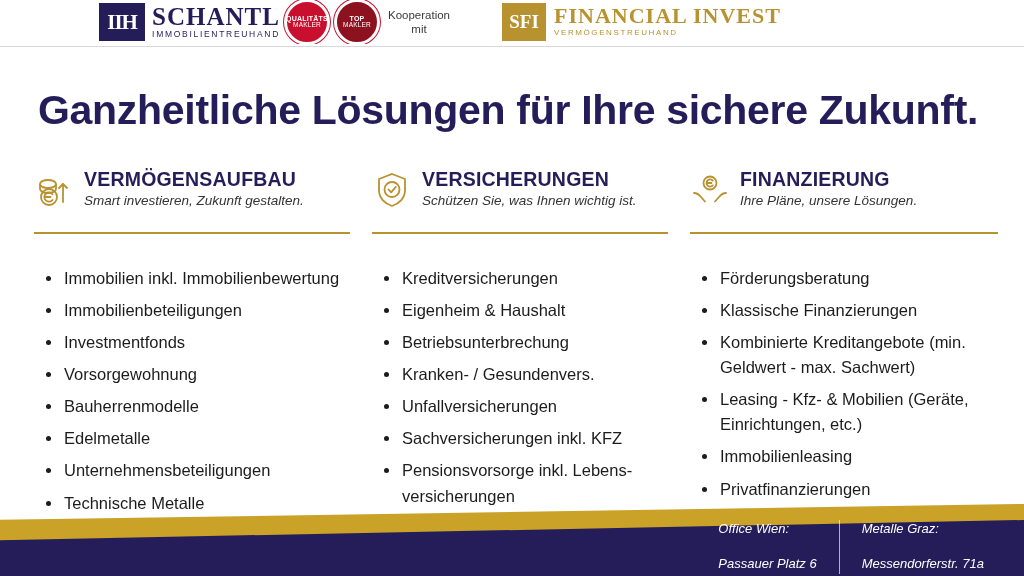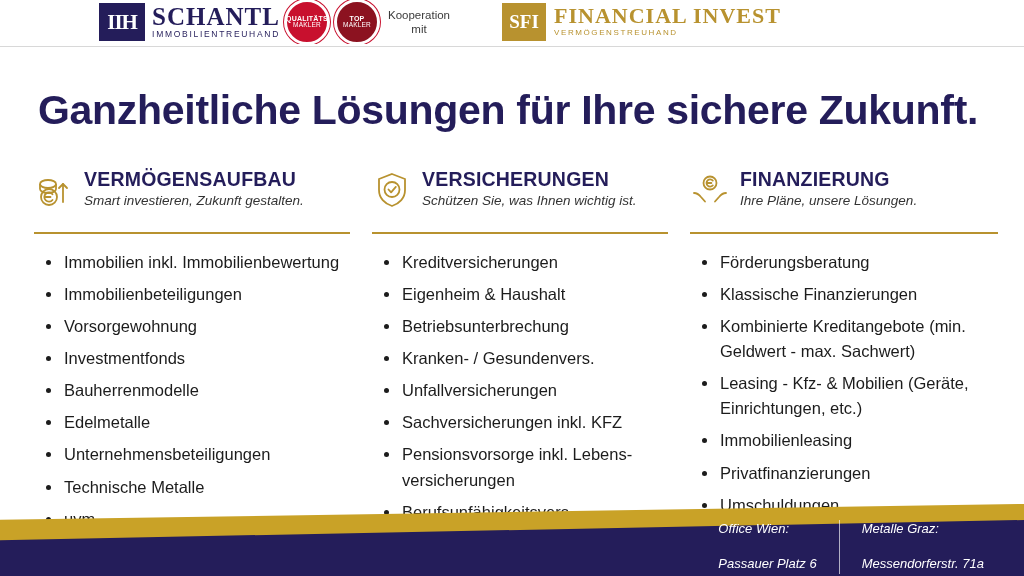--- a/index.html
+++ b/index.html
@@ -164,21 +164,21 @@
   }
   .col-rule {
     height: 2px;
     background: #b8922f;
     margin: 8px 18px 0 4px;
   }
   .col-3 .col-rule { margin-right: 0; }
 
   .bullets {
     list-style: none;
-    margin: 16px 0 0 0;
+    margin: 32px 0 0 0;
     padding: 0 0 0 10px;
   }
   .bullets li {
     position: relative;
     padding-left: 24px;
     font-size: 16.5px;
     color: #1c1c1c;
     line-height: 1.52;
     margin-bottom: 7px;
   }
@@ -290,22 +290,22 @@
         </div>
         <div>
           <div class="col-title">VERMÖGENSAUFBAU</div>
           <div class="col-sub">Smart investieren, Zukunft gestalten.</div>
         </div>
       </div>
       <div class="col-rule"></div>
       <ul class="bullets">
         <li>Immobilien inkl. Immobilienbewertung</li>
         <li>Immobilienbeteiligungen</li>
+        <li>Investmentfonds</li>
         <li>Vorsorgewohnung</li>
-        <li>Investmentfonds</li>
         <li>Bauherrenmodelle</li>
         <li>Edelmetalle</li>
         <li>Unternehmensbeteiligungen</li>
         <li>Technische Metalle</li>
         <li>uvm.</li>
       </ul>
     </div>
 
     <div class="col col-2">
       <div class="col-head">

